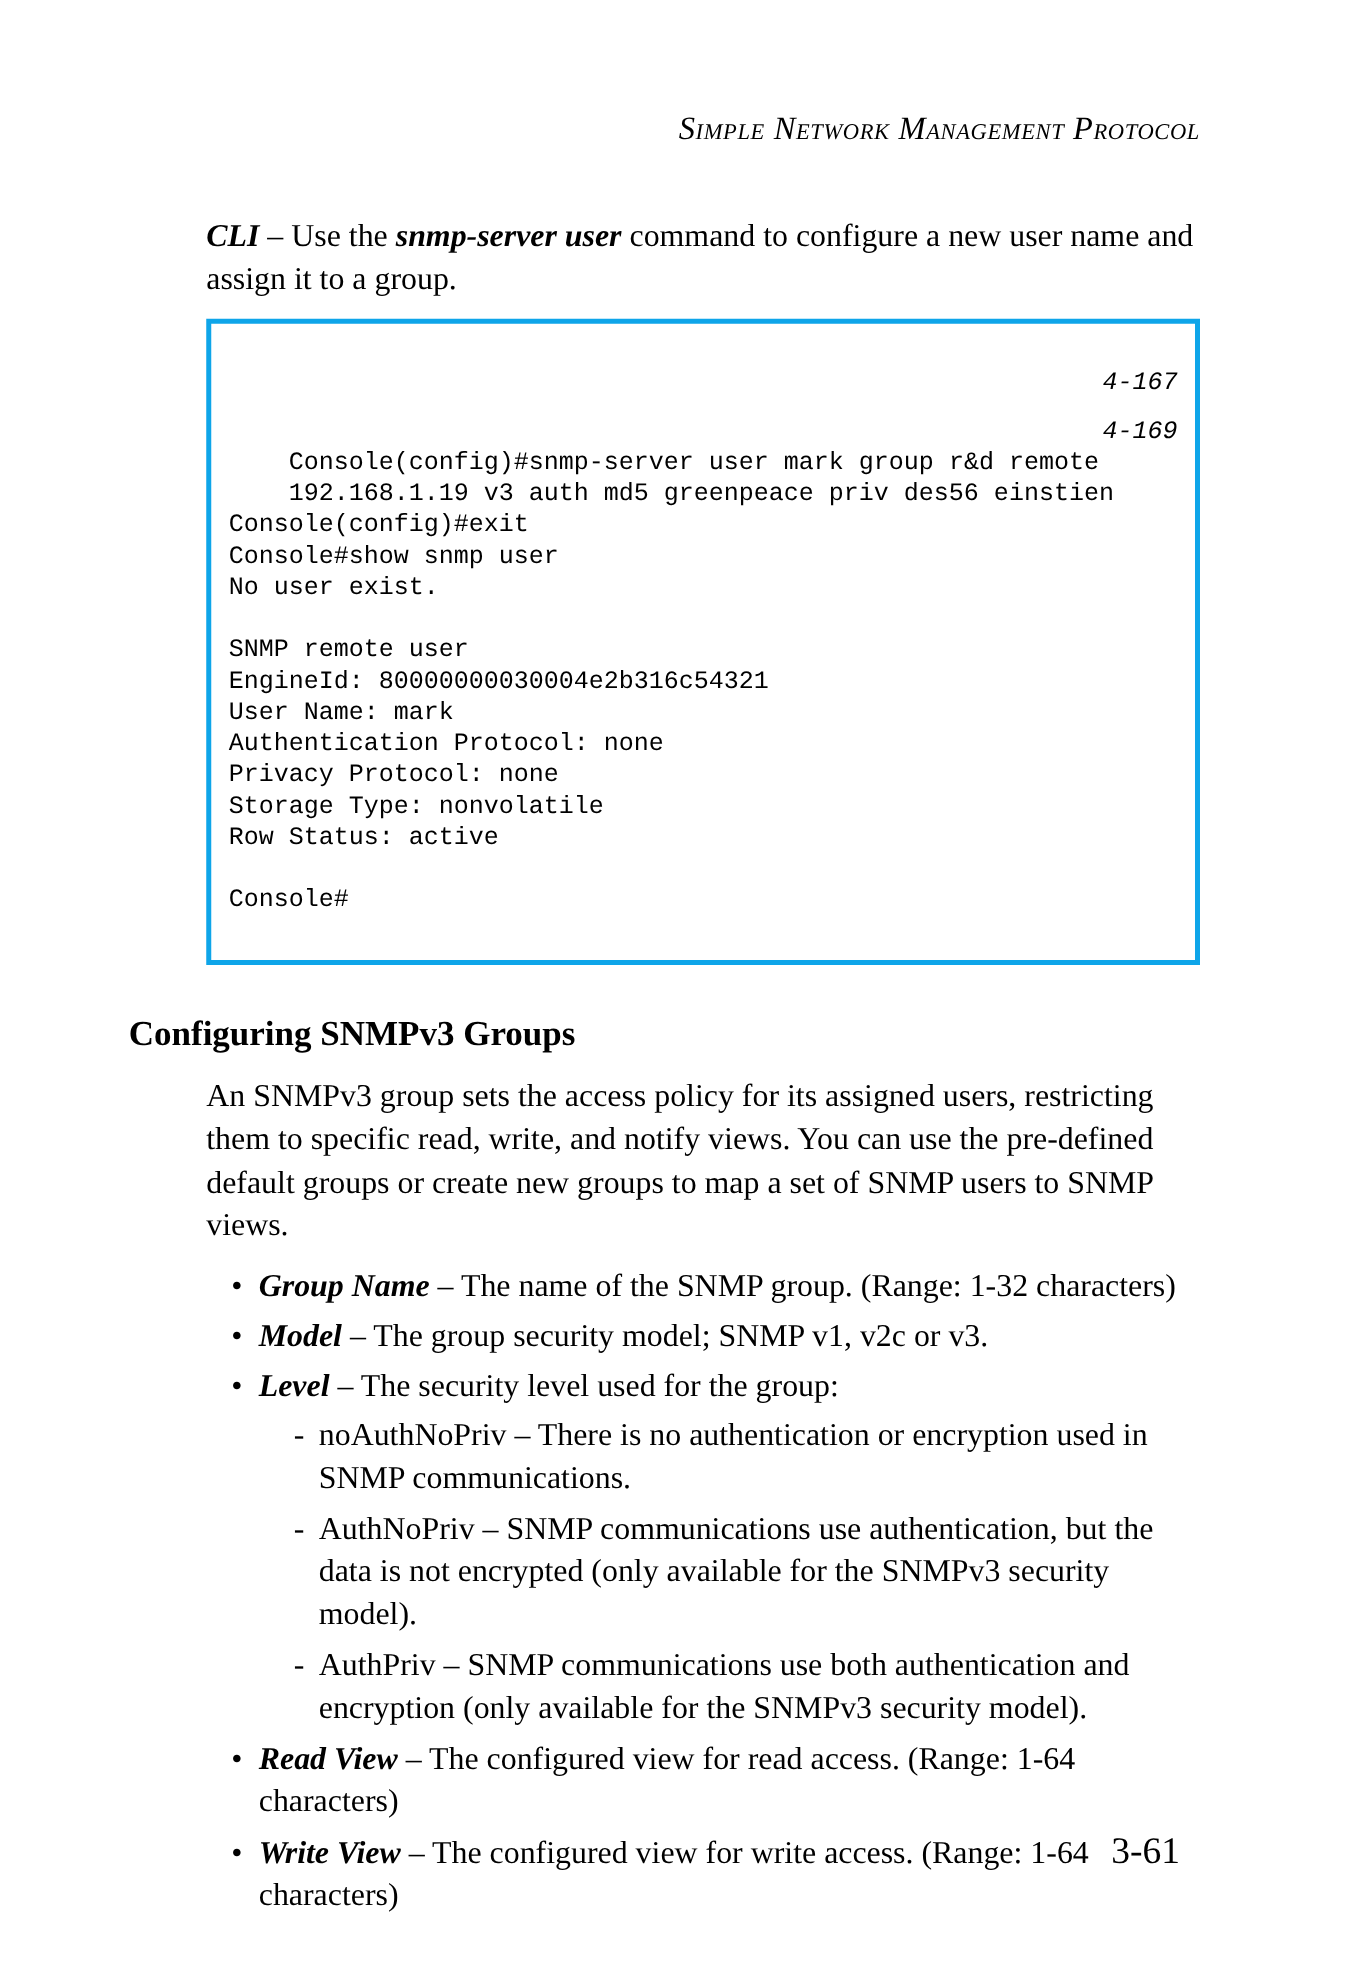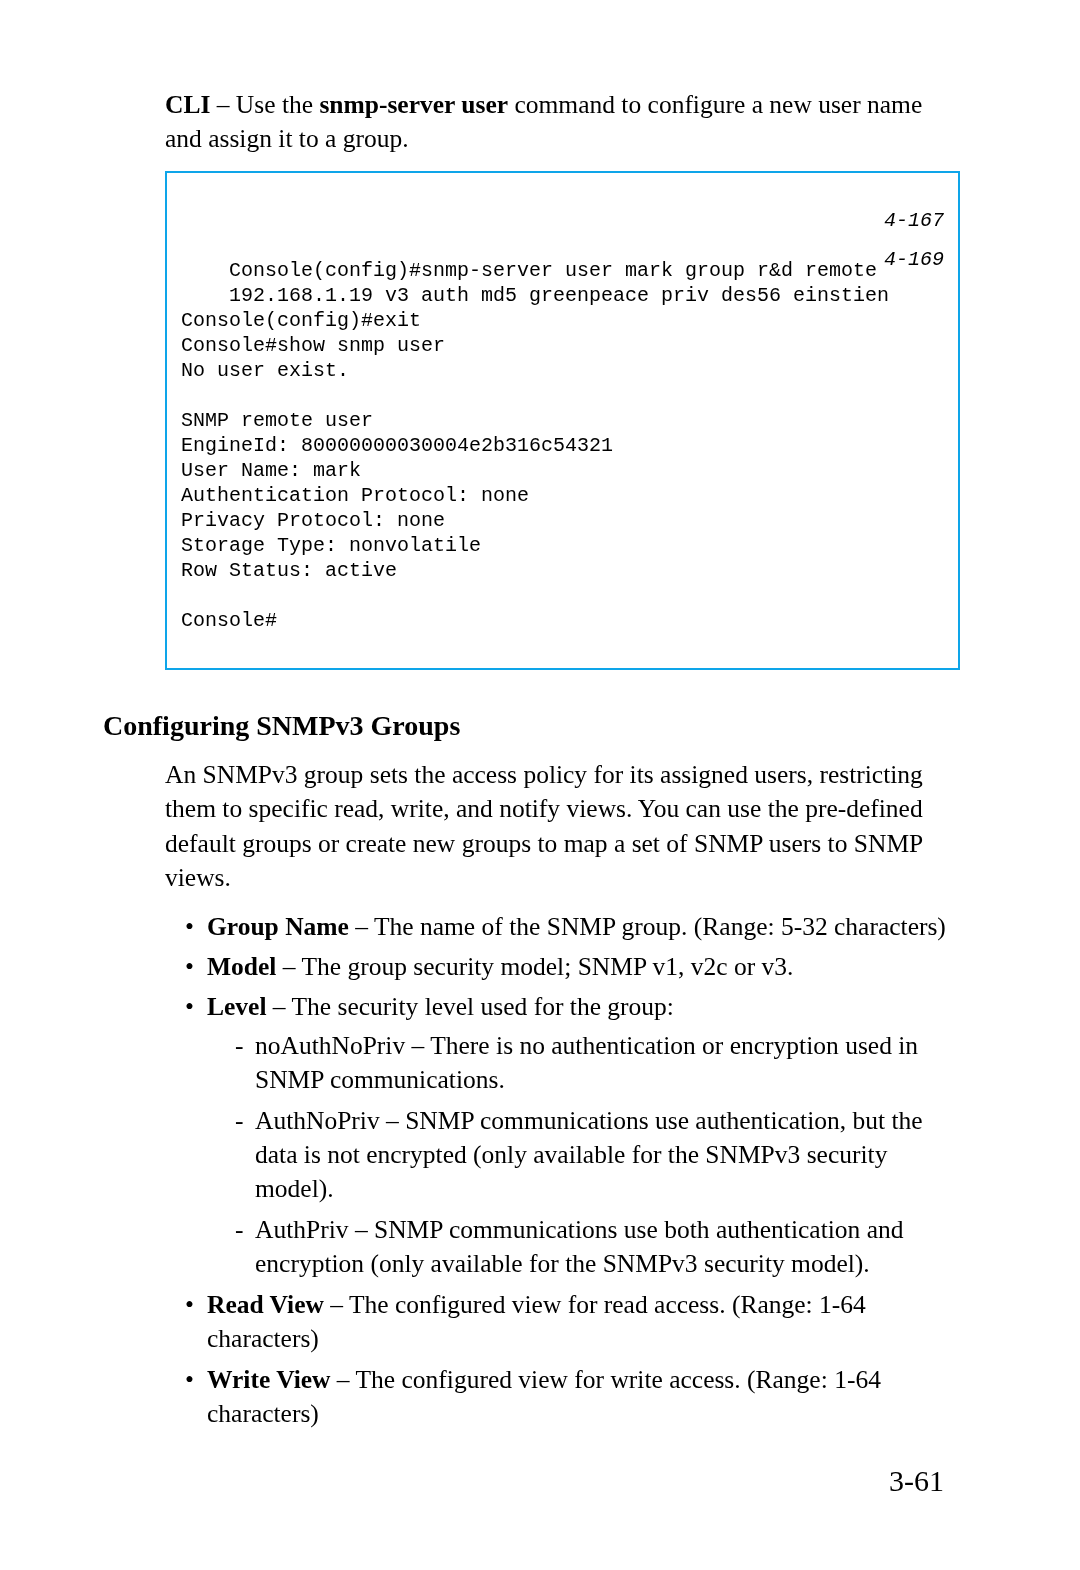--- a/index.html
+++ b/index.html
@@ -23,22 +23,22 @@
     letter-spacing: 0.5px;
     text-align: right;
     margin-bottom: 54px;
   }
   .para {
     font-size: 25.5px;
     line-height: 1.35;
     margin: 0 0 14px 0;
   }
   .cli-box {
-    border: 2px solid #0ea5e9;
-    padding: 10px 14px 10px 14px;
+    border: 4px solid #0ea5e9;
+    padding: 24px 14px 10px 14px;
     margin: 10px 0 40px 0;
     font-family: "Courier New", Courier, monospace;
     font-size: 20px;
     line-height: 1.25;
     white-space: pre;
     position: relative;
   }
   .ref {
     position: absolute;
     right: 14px;
@@ -86,33 +86,34 @@
     font-size: 25.5px;
     line-height: 1.35;
     margin-bottom: 6px;
   }
   ul.dashes > li::before {
     content: "-";
     position: absolute;
     left: 0;
     top: 0;
   }
-  .b { font-weight: bold; }
+  .b { font-weight: bold; font-style: italic; }
   .pagenum {
     position: absolute;
     bottom: 72px;
     right: 136px;
     font-size: 30px;
   }
 </style>
 </head>
 <body>
 
 <div class="page">
 
+  <div class="running-head">Simple Network Management Protocol</div>
 
   <p class="para">
     <span class="b">CLI</span><span> – Use the </span><span class="b">snmp-server user</span><span> command to configure a new user name and assign it to a group.</span>
   </p>
 
   <div class="cli-box">
     <span class="ref ref1">4-167</span>
     <span class="ref ref2">4-169</span>
     <span>Console(config)#snmp-server user mark group r&amp;d remote
     192.168.1.19 v3 auth md5 greenpeace priv des56 einstien
@@ -130,21 +131,21 @@
 
 Console#</span>
   </div>
 
   <h2 class="section">Configuring SNMPv3 Groups</h2>
   <p class="para">An SNMPv3 group sets the access policy for its assigned users, restricting them to specific read, write, and notify views. You can use the pre-defined default groups or create new groups to map a set of SNMP users to SNMP views.</p>
 
 
   <ul class="bullets">
     <li>
-      <span class="b">Group Name</span><span> – The name of the SNMP group. (Range: 5-32 characters)</span>
+      <span class="b">Group Name</span><span> – The name of the SNMP group. (Range: 1-32 characters)</span>
     </li>
     <li>
       <span class="b">Model</span><span> – The group security model; SNMP v1, v2c or v3.</span>
     </li>
     <li>
       <span class="b">Level</span><span> – The security level used for the group:</span>
       <ul class="dashes">
         <li>noAuthNoPriv – There is no authentication or encryption used in SNMP communications.</li>
         <li>AuthNoPriv – SNMP communications use authentication, but the data is not encrypted (only available for the SNMPv3 security model).</li>
         <li>AuthPriv – SNMP communications use both authentication and encryption (only available for the SNMPv3 security model).</li>

